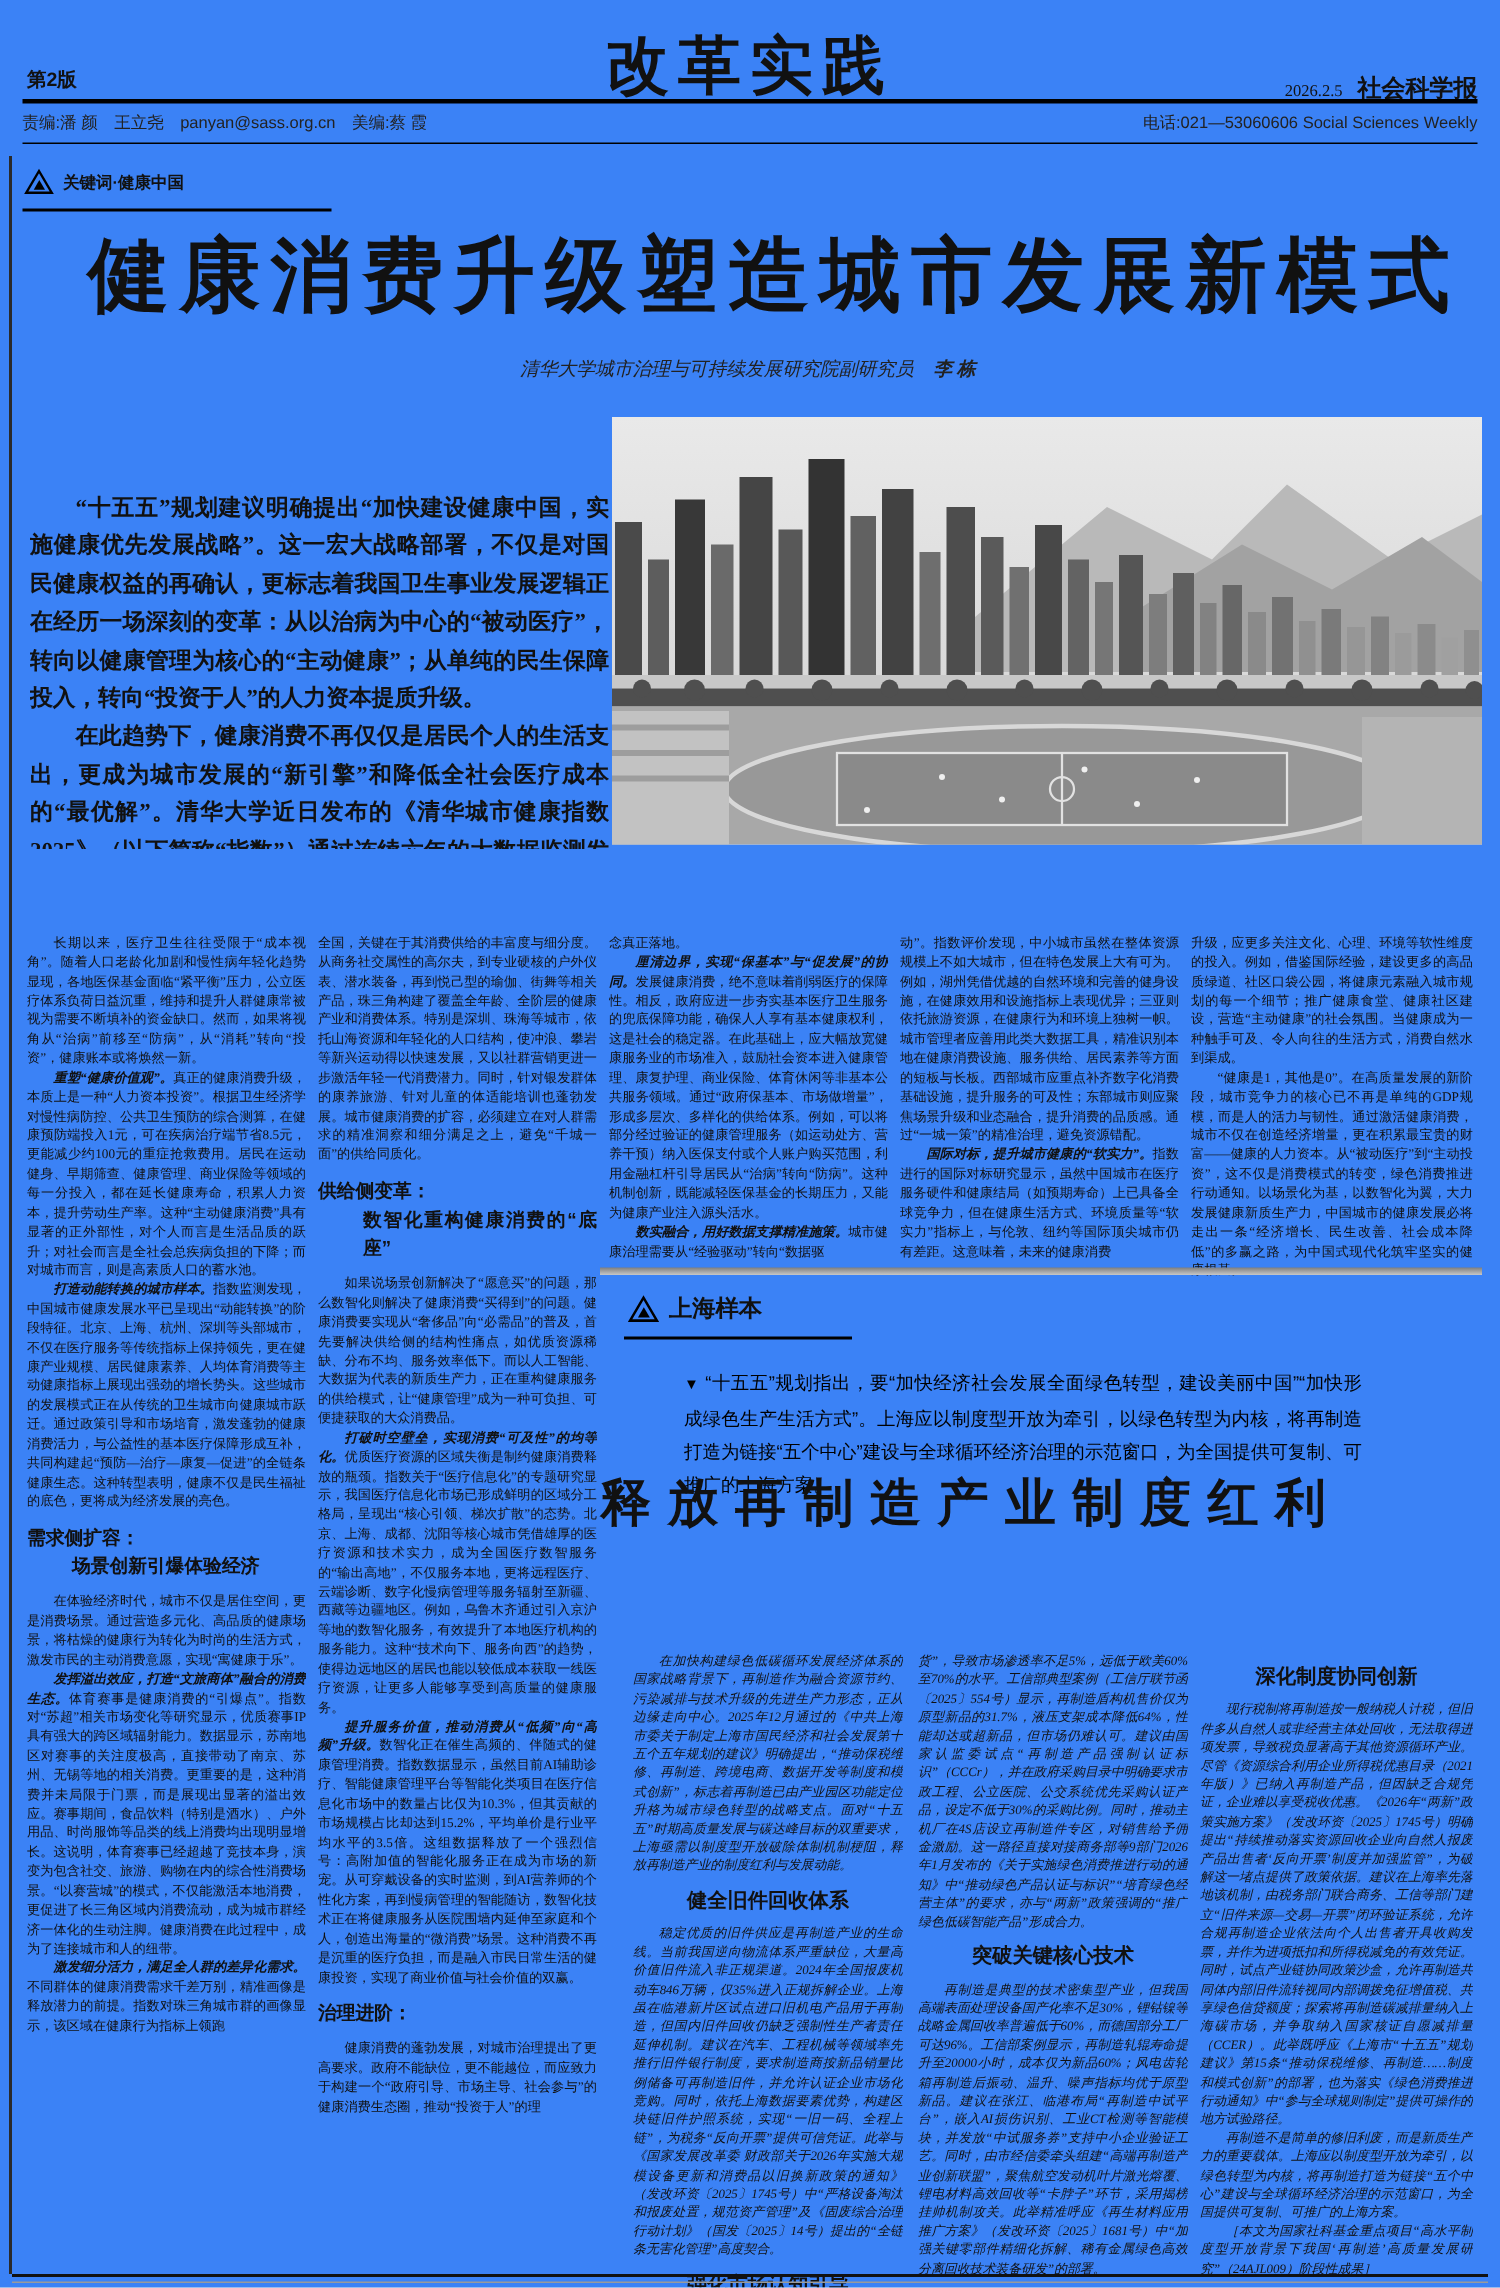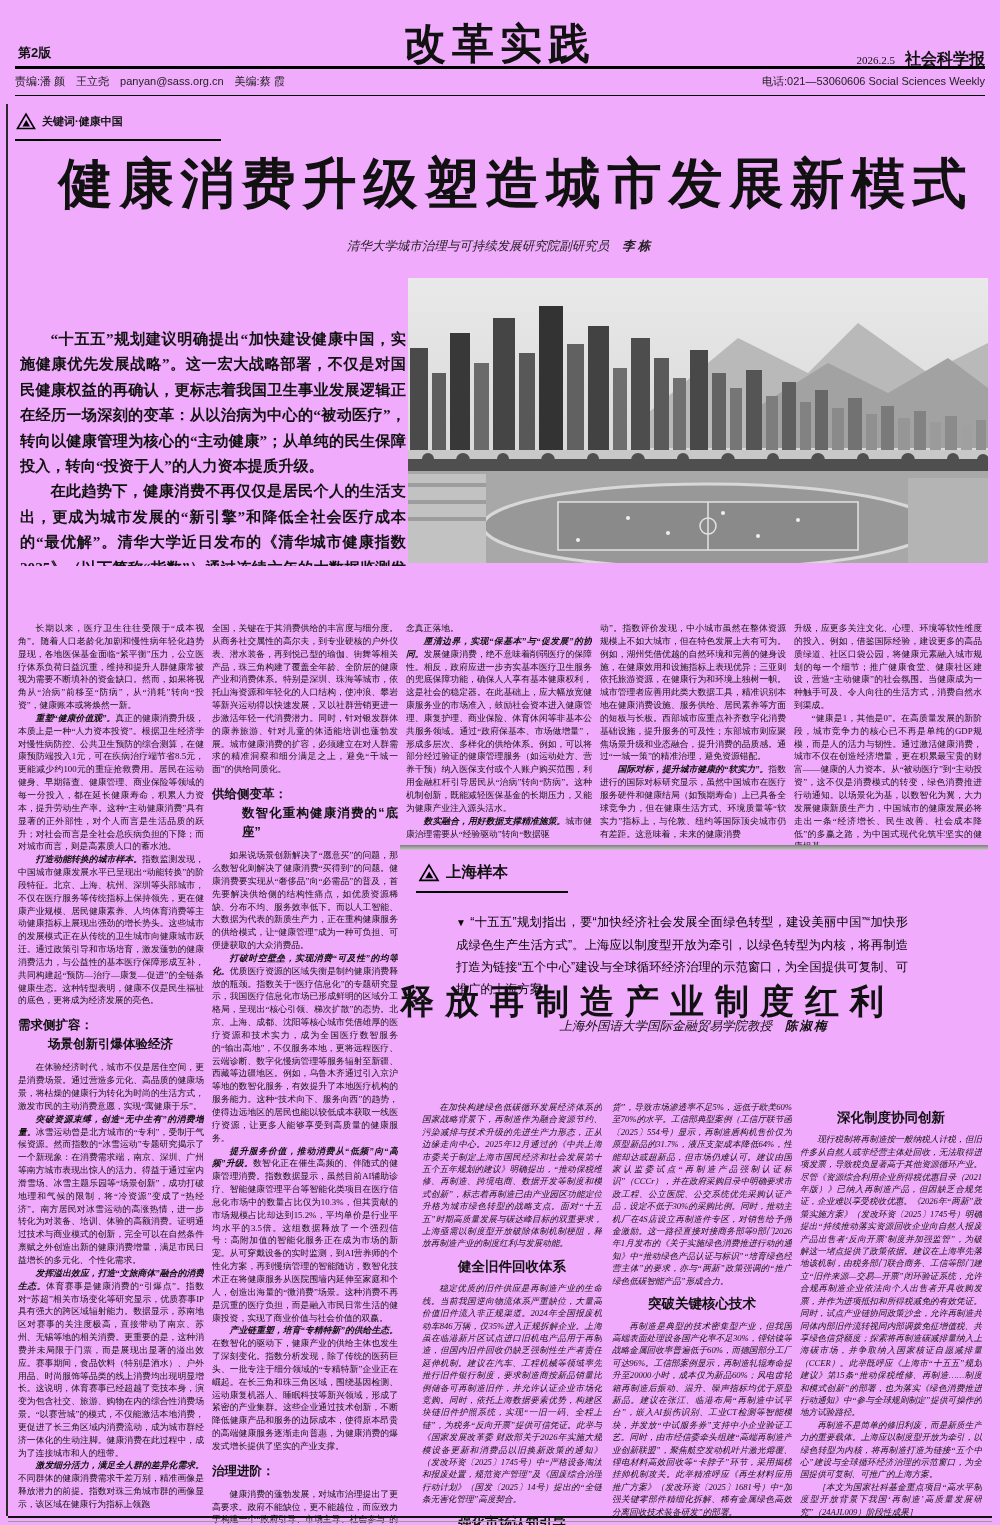--- a/index.html
+++ b/index.html
@@ -1,16 +1,16 @@
 <!DOCTYPE html>
 <html><head>
 <meta charset="utf-8">
 <style>
   html,body{margin:0;padding:0;background:#e9e9e6;}
-  .page{position:relative;width:1000px;height:1525px;margin:0 auto;background:#f0abfc;
+  .page{position:relative;width:1000px;height:1525px;margin:0 auto;background:#3b82f6;
         font-family:"Liberation Serif","DejaVu Serif",serif;color:#111;overflow:hidden;}
   
   .page-no{position:absolute;left:18px;top:44px;font-size:13px;font-weight:bold;
            font-family:"Liberation Sans",sans-serif;}
   .masthead-title{position:absolute;left:0;top:16px;width:100%;text-align:center;
            font-size:42px;font-weight:bold;letter-spacing:6px;font-family:"Liberation Serif",serif;}
   .dateline{position:absolute;right:15px;top:49px;display:flex;align-items:baseline;gap:10px;}
   .dateline .date{font-size:11px;}
   .dateline .paper{font-size:16px;font-weight:bold;text-align:right;}
   .rule1{position:absolute;left:15px;top:66px;width:970px;height:3px;background:#000;}
@@ -193,34 +193,32 @@
 
   <div class="col a1col" style="left:18px;top:578px;height:938px">
       <p class="para">长期以来，医疗卫生往往受限于“成本视角”。随着人口老龄化加剧和慢性病年轻化趋势显现，各地医保基金面临“紧平衡”压力，公立医疗体系负荷日益沉重，维持和提升人群健康常被视为需要不断填补的资金缺口。然而，如果将视角从“治病”前移至“防病”，从“消耗”转向“投资”，健康账本或将焕然一新。</p>
       <p class="para"><b class="lead">重塑“健康价值观”。</b>真正的健康消费升级，本质上是一种“人力资本投资”。根据卫生经济学对慢性病防控、公共卫生预防的综合测算，在健康预防端投入1元，可在疾病治疗端节省8.5元，更能减少约100元的重症抢救费用。居民在运动健身、早期筛查、健康管理、商业保险等领域的每一分投入，都在延长健康寿命，积累人力资本，提升劳动生产率。这种“主动健康消费”具有显著的正外部性，对个人而言是生活品质的跃升；对社会而言是全社会总疾病负担的下降；而对城市而言，则是高素质人口的蓄水池。</p>
       <p class="para"><b class="lead">打造动能转换的城市样本。</b>指数监测发现，中国城市健康发展水平已呈现出“动能转换”的阶段特征。北京、上海、杭州、深圳等头部城市，不仅在医疗服务等传统指标上保持领先，更在健康产业规模、居民健康素养、人均体育消费等主动健康指标上展现出强劲的增长势头。这些城市的发展模式正在从传统的卫生城市向健康城市跃迁。通过政策引导和市场培育，激发蓬勃的健康消费活力，与公益性的基本医疗保障形成互补，共同构建起“预防—治疗—康复—促进”的全链条健康生态。这种转型表明，健康不仅是民生福祉的底色，更将成为经济发展的亮色。</p>
       <div class="sh2">
         <div>需求侧扩容：</div>
         <div class="l2">场景创新引爆体验经济</div>
       </div>
       <p class="para">在体验经济时代，城市不仅是居住空间，更是消费场景。通过营造多元化、高品质的健康场景，将枯燥的健康行为转化为时尚的生活方式，激发市民的主动消费意愿，实现“寓健康于乐”。</p>
-      <p class="para"><b class="lead">突破资源束缚，创造“无中生有”的消费增量。</b>冰雪运动曾是北方城市的“专利”，受制于气候资源。然而指数的“冰雪运动”专题研究揭示了一个新现象：在消费需求端，南京、深圳、广州等南方城市表现出惊人的活力。得益于通过室内滑雪场、冰雪主题乐园等“场景创新”，成功打破地理和气候的限制，将“冷资源”变成了“热经济”。南方居民对冰雪运动的高涨热情，进一步转化为对装备、培训、体验的高额消费。证明通过技术与商业模式的创新，完全可以在自然条件禀赋之外创造出新的健康消费增量，满足市民日益增长的多元化、个性化需求。</p>
       <p class="para"><b class="lead">发挥溢出效应，打造“文旅商体”融合的消费生态。</b>体育赛事是健康消费的“引爆点”。指数对“苏超”相关市场变化等研究显示，优质赛事IP具有强大的跨区域辐射能力。数据显示，苏南地区对赛事的关注度极高，直接带动了南京、苏州、无锡等地的相关消费。更重要的是，这种消费并未局限于门票，而是展现出显著的溢出效应。赛事期间，食品饮料（特别是酒水）、户外用品、时尚服饰等品类的线上消费均出现明显增长。这说明，体育赛事已经超越了竞技本身，演变为包含社交、旅游、购物在内的综合性消费场景。“以赛营城”的模式，不仅能激活本地消费，更促进了长三角区域内消费流动，成为城市群经济一体化的生动注脚。健康消费在此过程中，成为了连接城市和人的纽带。</p>
       <p class="para"><b class="lead">激发细分活力，满足全人群的差异化需求。</b>不同群体的健康消费需求千差万别，精准画像是释放潜力的前提。指数对珠三角城市群的画像显示，该区域在健康行为指标上领跑</p>
     </div>
   <div class="col a1col" style="left:212px;top:578px;height:938px">
       <p class="para cont">全国，关键在于其消费供给的丰富度与细分度。从商务社交属性的高尔夫，到专业硬核的户外仪表、潜水装备，再到悦己型的瑜伽、街舞等相关产品，珠三角构建了覆盖全年龄、全阶层的健康产业和消费体系。特别是深圳、珠海等城市，依托山海资源和年轻化的人口结构，使冲浪、攀岩等新兴运动得以快速发展，又以社群营销更进一步激活年轻一代消费潜力。同时，针对银发群体的康养旅游、针对儿童的体适能培训也蓬勃发展。城市健康消费的扩容，必须建立在对人群需求的精准洞察和细分满足之上，避免“千城一面”的供给同质化。</p>
       <div class="sh2">
         <div>供给侧变革：</div>
         <div class="l2">数智化重构健康消费的“底座”</div>
       </div>
       <p class="para">如果说场景创新解决了“愿意买”的问题，那么数智化则解决了健康消费“买得到”的问题。健康消费要实现从“奢侈品”向“必需品”的普及，首先要解决供给侧的结构性痛点，如优质资源稀缺、分布不均、服务效率低下。而以人工智能、大数据为代表的新质生产力，正在重构健康服务的供给模式，让“健康管理”成为一种可负担、可便捷获取的大众消费品。</p>
       <p class="para"><b class="lead">打破时空壁垒，实现消费“可及性”的均等化。</b>优质医疗资源的区域失衡是制约健康消费释放的瓶颈。指数关于“医疗信息化”的专题研究显示，我国医疗信息化市场已形成鲜明的区域分工格局，呈现出“核心引领、梯次扩散”的态势。北京、上海、成都、沈阳等核心城市凭借雄厚的医疗资源和技术实力，成为全国医疗数智服务的“输出高地”，不仅服务本地，更将远程医疗、云端诊断、数字化慢病管理等服务辐射至新疆、西藏等边疆地区。例如，乌鲁木齐通过引入京沪等地的数智化服务，有效提升了本地医疗机构的服务能力。这种“技术向下、服务向西”的趋势，使得边远地区的居民也能以较低成本获取一线医疗资源，让更多人能够享受到高质量的健康服务。</p>
       <p class="para"><b class="lead">提升服务价值，推动消费从“低频”向“高频”升级。</b>数智化正在催生高频的、伴随式的健康管理消费。指数数据显示，虽然目前AI辅助诊疗、智能健康管理平台等智能化类项目在医疗信息化市场中的数量占比仅为10.3%，但其贡献的市场规模占比却达到15.2%，平均单价是行业平均水平的3.5倍。这组数据释放了一个强烈信号：高附加值的智能化服务正在成为市场的新宠。从可穿戴设备的实时监测，到AI营养师的个性化方案，再到慢病管理的智能随访，数智化技术正在将健康服务从医院围墙内延伸至家庭和个人，创造出海量的“微消费”场景。这种消费不再是沉重的医疗负担，而是融入市民日常生活的健康投资，实现了商业价值与社会价值的双赢。</p>
-      <p class="para"><b class="lead">产业链重塑，培育“专精特新”的供给生态。</b>在数智化的驱动下，健康产业的供给主体也发生了深刻变化。指数分析发现，除了传统的医药巨头、一批专注于细分领域的“专精特新”企业正在崛起。在长三角和珠三角区域，围绕基因检测、运动康复机器人、睡眠科技等新兴领域，形成了紧密的产业集群。这些企业通过技术创新，不断降低健康产品和服务的边际成本，使得原本昂贵的高端健康服务逐渐走向普惠，为健康消费的爆发式增长提供了坚实的产业支撑。</p>
       <div class="sh2">
         <div>治理进阶：</div>
       </div>
       <p class="para">健康消费的蓬勃发展，对城市治理提出了更高要求。政府不能缺位，更不能越位，而应致力于构建一个“政府引导、市场主导、社会参与”的健康消费生态圈，推动“投资于人”的理</p>
     </div>
   <div class="col a1col" style="left:406px;top:578px;height:242px">
       <p class="para cont">念真正落地。</p>
       <p class="para"><b class="lead">厘清边界，实现“保基本”与“促发展”的协同。</b>发展健康消费，绝不意味着削弱医疗的保障性。相反，政府应进一步夯实基本医疗卫生服务的兜底保障功能，确保人人享有基本健康权利，这是社会的稳定器。在此基础上，应大幅放宽健康服务业的市场准入，鼓励社会资本进入健康管理、康复护理、商业保险、体育休闲等非基本公共服务领域。通过“政府保基本、市场做增量”，形成多层次、多样化的供给体系。例如，可以将部分经过验证的健康管理服务（如运动处方、营养干预）纳入医保支付或个人账户购买范围，利用金融杠杆引导居民从“治病”转向“防病”。这种机制创新，既能减轻医保基金的长期压力，又能为健康产业注入源头活水。</p>
       <p class="para"><b class="lead">数实融合，用好数据支撑精准施策。</b>城市健康治理需要从“经验驱动”转向“数据驱</p>
     </div>
@@ -240,24 +238,20 @@
         <polygon points="1.5,16.5 18.5,16.5 10,2" fill="none" stroke="#000" stroke-width="1.6"></polygon>
         <polygon points="6.5,14.5 14,14.5 10.2,8" fill="#000"></polygon>
       </svg>
       <span>上海样本</span>
     </div>
     <div class="sh-underline"></div>
     <p class="sh-intro">
       <span class="marker">▼</span><span>“十五五”规划指出，要“加快经济社会发展全面绿色转型，建设美丽中国”“加快形成绿色生产生活方式”。上海应以制度型开放为牵引，以绿色转型为内核，将再制造打造为链接“五个中心”建设与全球循环经济治理的示范窗口，为全国提供可复制、可推广的上海方案。</span>
     </p>
     <div class="headline2">释放再制造产业制度红利</div>
-    <div class="byline2">
-      <span>上海外国语大学国际金融贸易学院教授</span>
-      <span class="name">陈淑梅</span>
-    </div>
     <div class="col a2col" style="left:22px">
         <p class="para">在加快构建绿色低碳循环发展经济体系的国家战略背景下，再制造作为融合资源节约、污染减排与技术升级的先进生产力形态，正从边缘走向中心。2025年12月通过的《中共上海市委关于制定上海市国民经济和社会发展第十五个五年规划的建议》明确提出，“推动保税维修、再制造、跨境电商、数据开发等制度和模式创新”，标志着再制造已由产业园区功能定位升格为城市绿色转型的战略支点。面对“十五五”时期高质量发展与碳达峰目标的双重要求，上海亟需以制度型开放破除体制机制梗阻，释放再制造产业的制度红利与发展动能。</p>
         <div class="shc">健全旧件回收体系</div>
         <p class="para">稳定优质的旧件供应是再制造产业的生命线。当前我国逆向物流体系严重缺位，大量高价值旧件流入非正规渠道。2024年全国报废机动车846万辆，仅35%进入正规拆解企业。上海虽在临港新片区试点进口旧机电产品用于再制造，但国内旧件回收仍缺乏强制性生产者责任延伸机制。建议在汽车、工程机械等领域率先推行旧件银行制度，要求制造商按新品销量比例储备可再制造旧件，并允许认证企业市场化竞购。同时，依托上海数据要素优势，构建区块链旧件护照系统，实现“一旧一码、全程上链”，为税务“反向开票”提供可信凭证。此举与《国家发展改革委 财政部关于2026年实施大规模设备更新和消费品以旧换新政策的通知》（发改环资〔2025〕1745号）中“严格设备淘汰和报废处置，规范资产管理”及《固废综合治理行动计划》（国发〔2025〕14号）提出的“全链条无害化管理”高度契合。</p>
         <div class="shc">强化市场认知引导</div>
         <p class="para">消费者常将再制造产品误认为“翻新</p>
       </div>
     <div class="col a2col" style="left:212px">
         <p class="para cont">货”，导致市场渗透率不足5%，远低于欧美60%至70%的水平。工信部典型案例（工信厅联节函〔2025〕554号）显示，再制造盾构机售价仅为原型新品的31.7%，液压支架成本降低64%，性能却达或超新品，但市场仍难认可。建议由国家认监委试点“再制造产品强制认证标识”（CCCr），并在政府采购目录中明确要求市政工程、公立医院、公交系统优先采购认证产品，设定不低于30%的采购比例。同时，推动主机厂在4S店设立再制造件专区，对销售给予佣金激励。这一路径直接对接商务部等9部门2026年1月发布的《关于实施绿色消费推进行动的通知》中“推动绿色产品认证与标识”“培育绿色经营主体”的要求，亦与“两新”政策强调的“推广绿色低碳智能产品”形成合力。</p>
         <div class="shc">突破关键核心技术</div>

